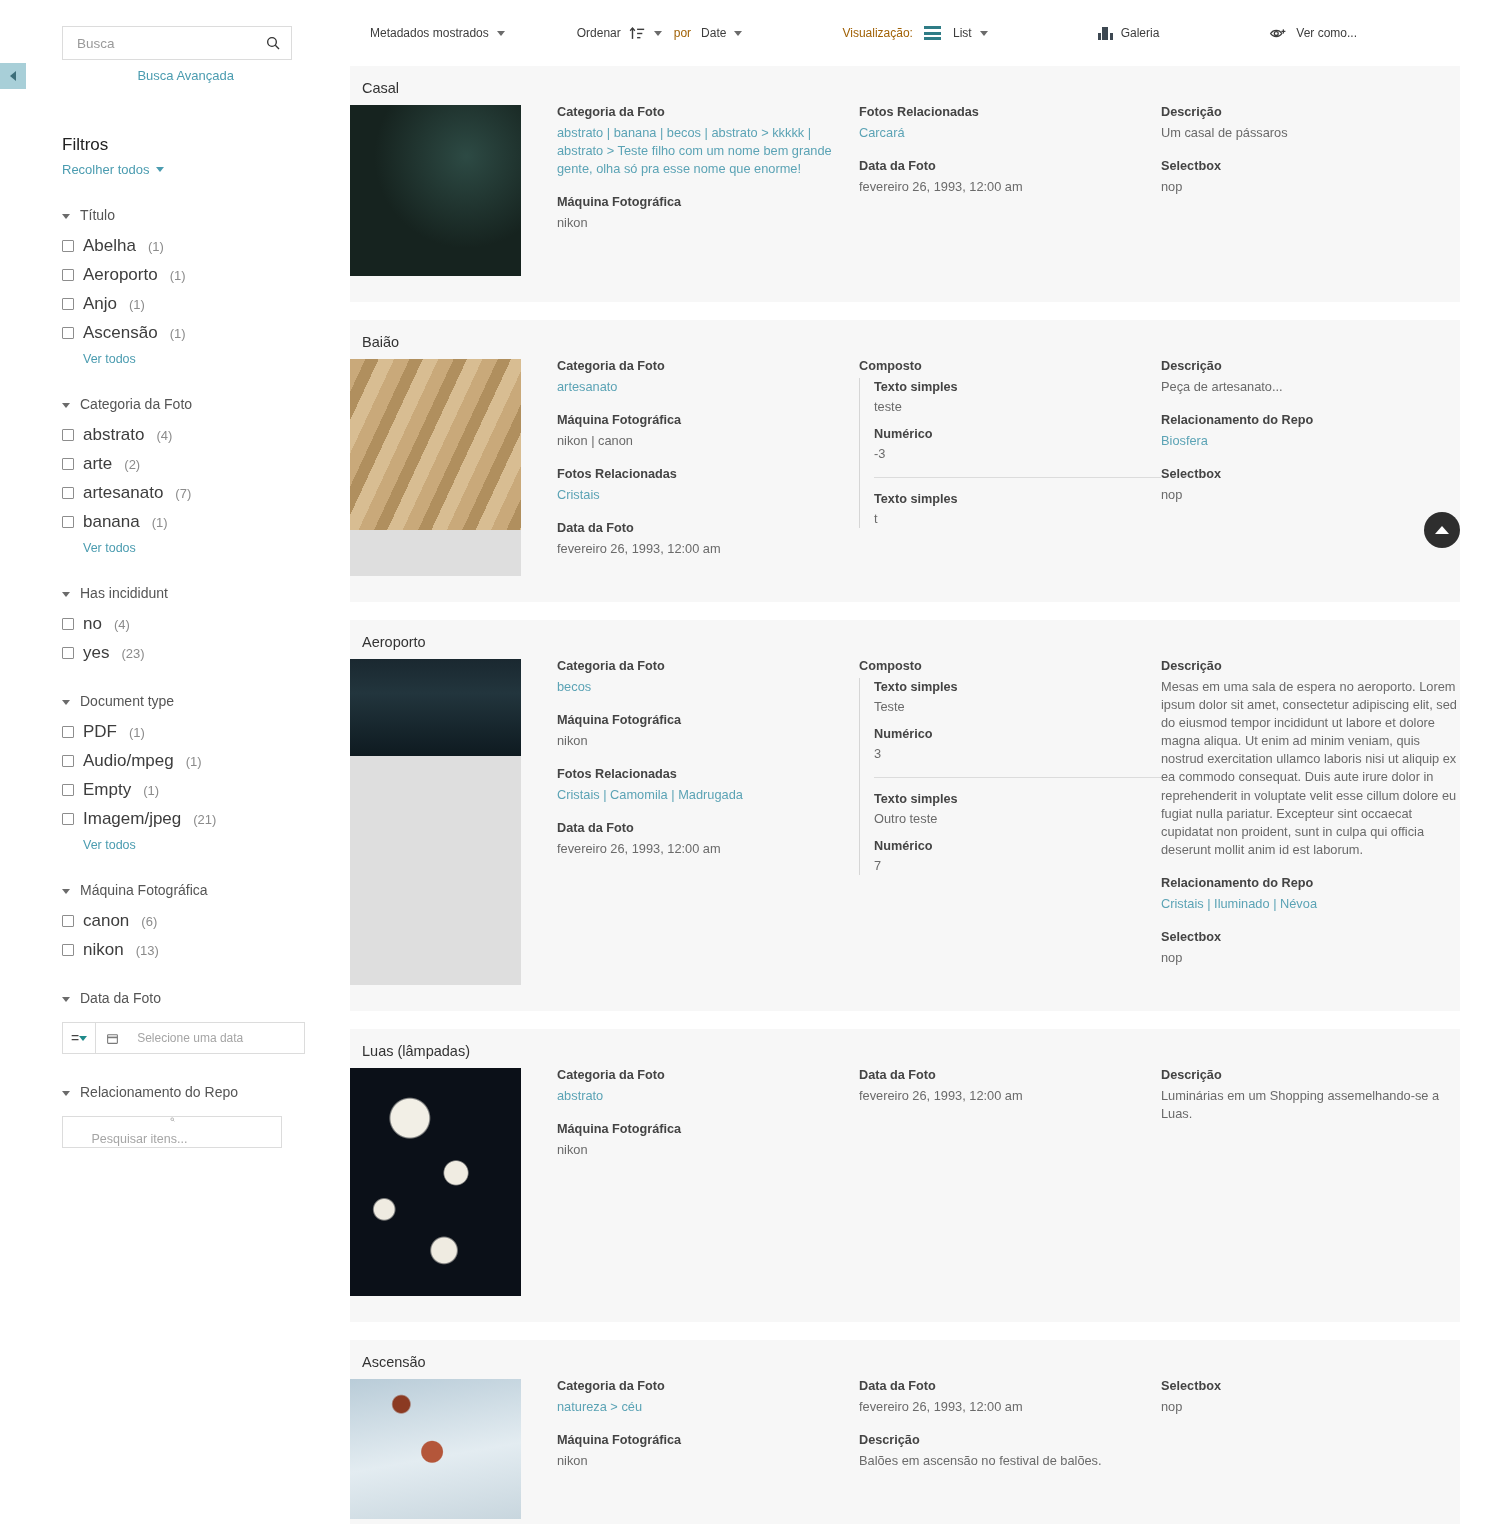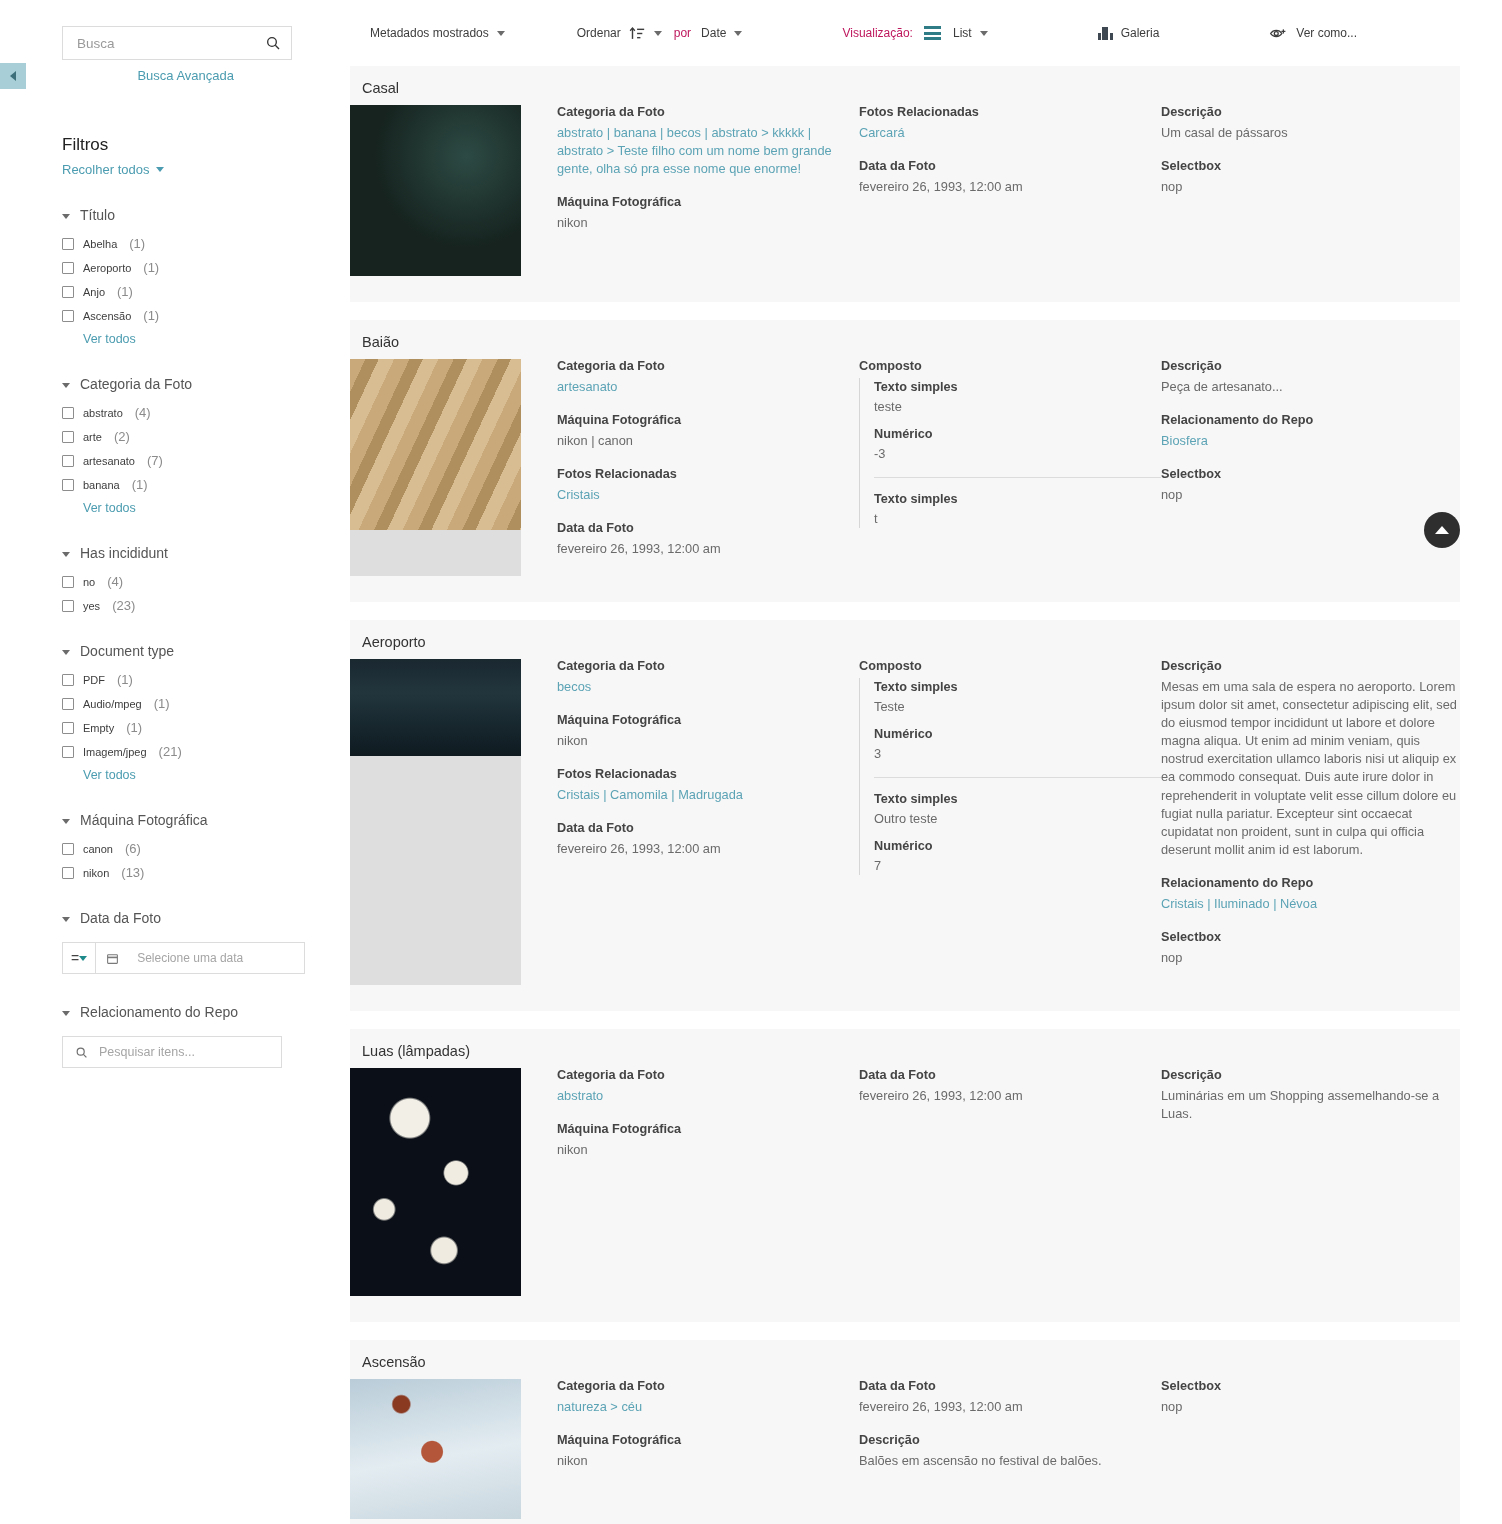--- a/index.html
+++ b/index.html
@@ -77,21 +77,21 @@
   .facet-head .caret-down { margin-top:2px; }
   .facet-opts { margin-top:13px; }
   .opt {
     display:flex; align-items:center; gap:9px;
     margin-bottom:9px; cursor:pointer;
   }
   .cb {
     width:12px;height:12px;flex:0 0 12px;
     border:1px solid #8d8d8d; border-radius:1px; background:#fff;
   }
-  .opt-label { color:#3d3d3d; font-size:11px; }
+  .opt-label { color:#3d3d3d; font-size:17px; }
   .opt-count { color:#8b8b8b; font-size:13px; margin-left:3px; }
   .see-all {
     color:#4b9cb0; font-size:12.5px; margin:3px 0 0 21px; cursor:pointer;
   }
 
   .date-row { display:flex; margin-top:16px; width:220px; }
   .date-op {
     width:57px; height:32px; border:1px solid #dcdcdc; background:#fff;
     display:flex; align-items:center; justify-content:space-between;
     padding:0 8px; cursor:pointer;
@@ -109,42 +109,42 @@
   }
   .date-input input {
     border:0;outline:none;flex:1;font-size:12px;color:#555;
     font-family:"Liberation Sans", sans-serif; background:transparent;
   }
   .date-input input::placeholder { color:#a5a5a5; }
 
   .repo-search {
     margin-top:16px; width:220px; height:32px;
     border:1px solid #dcdcdc; background:#fff;
-    display:flex; align-items:center; gap:9px; padding:0 12px;
+    display:flex; align-items:center; gap:9px; padding:0 12px;flex-direction:column;
   }
   .repo-search input {
     border:0;outline:none;flex:1;font-size:12.5px;color:#555;
     font-family:"Liberation Sans", sans-serif; background:transparent;
   }
   .repo-search input::placeholder { color:#a5a5a5; }
 
   
   #main { flex:1; min-width:0; position:relative; }
 
   #toolbar {
     height:66px; display:flex; align-items:center;
     padding-left:20px; font-size:12px; color:#3d3d3d;
   }
   .tb-item {
     display:flex; align-items:center; gap:8px; cursor:pointer; white-space:nowrap;
   }
   .tb-sep-sm { width:72px; }
   .tb-sep-md { width:100px; }
   .tb-sep-lg { width:110px; }
-  .tb-label-static { color:#be185d; }
+  .tb-label-static { color:#a16207; }
 
   .icon-sort { width:17px;height:15px; }
   .icon-list { display:flex;flex-direction:column;gap:2.5px; }
   .icon-list span { display:block;width:17px;height:3px;background:#2f7c86; }
   .icon-gallery { display:flex;align-items:flex-end;gap:1.5px;height:14px; }
   .icon-gallery i { display:block;background:#3d4852;width:3px; }
   .icon-eye { width:19px;height:15px; }
 
   
   #cards { padding:0 42px 0 0; }

